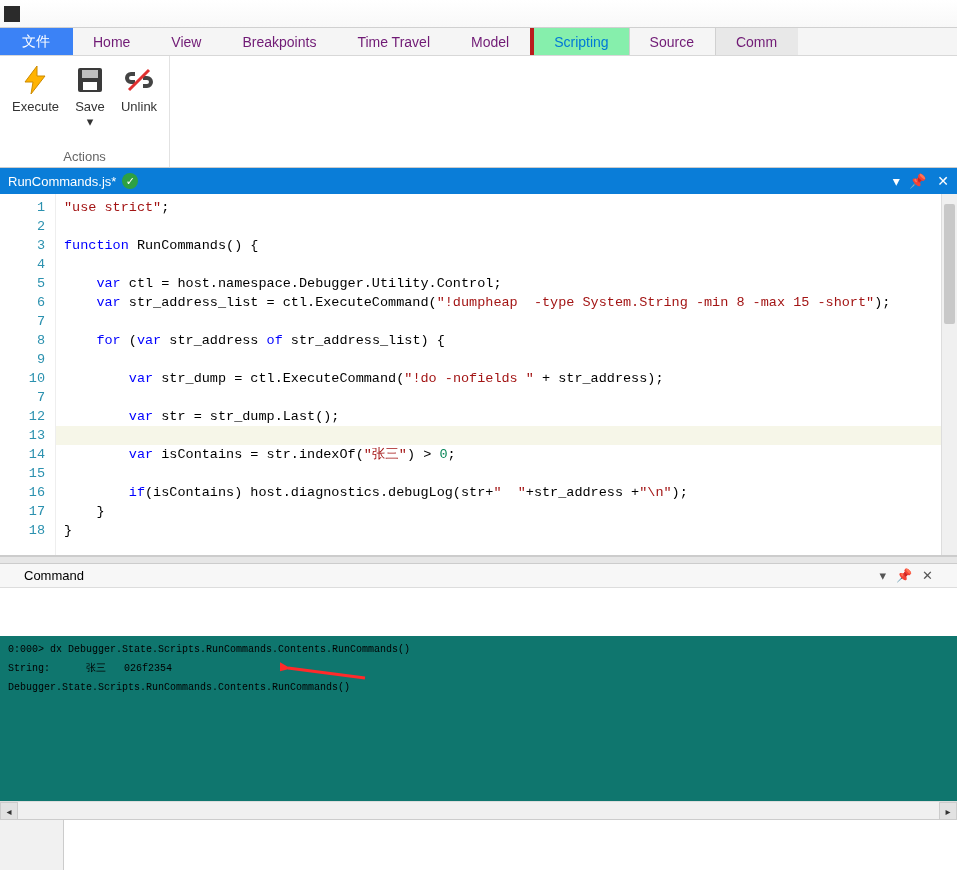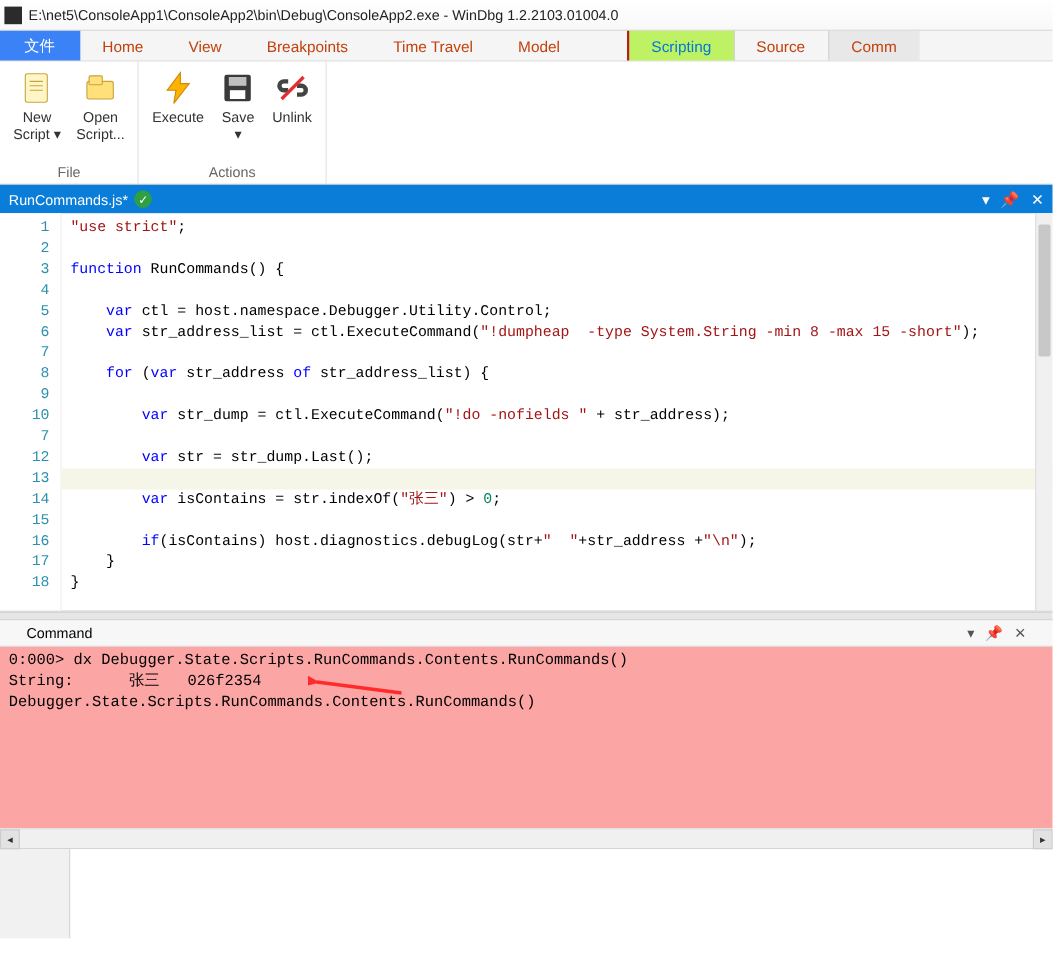--- a/index.html
+++ b/index.html
@@ -34,36 +34,35 @@
     display: flex;
     height: 28px;
     background: #f5f5f5;
     border-bottom: 1px solid #d8d8d8;
     align-items: stretch;
   }
   .tabstrip .tab {
     padding: 0 20px;
     display: flex;
     align-items: center;
-    color: #c2410c;
+    color: #701a75;
     font-size: 14px;
     cursor: default;
     border-right: 1px solid transparent;
   }
   .tabstrip .tab.file-tab {
     background: #3b82f6;
     color: #fff;
     padding: 0 22px;
   }
   .tabstrip .tab.active {
     color: #0078d7;
-    background: #bef264;
-    border-left: 2px solid #b91c1c;
+    background: #86efac;
+    border-left: 4px solid #b91c1c;
     border-right: 1px solid #d0d0d0;
-    margin-left: 40px;
   }
   .tabstrip .tab.last {
     background: #e8e8e8;
     border-left: 1px solid #d0d0d0;
   }
   
   .ribbon {
     background: #fff;
     border-bottom: 1px solid #ccc;
     height: 112px;
@@ -177,25 +176,26 @@
     height: 24px;
     display: flex; align-items: center; justify-content: space-between;
     padding: 0 24px;
     background: #f7f7f7;
     border-bottom: 1px solid #ddd;
     font-size: 13px;
   }
   .cmd-header .right { display: flex; gap: 10px; color: #555;}
   .cmd-body {
     font-family: Consolas, "Courier New", monospace;
-    font-size: 14px;
+    font-size: 10px;
     padding: 4px 8px;
     height: 165px;
     position: relative;
-    background: #fca5a5;
+    background: #0f766e;
+    margin-top: 48px;
   }
   .cmd-body .cline { white-space: pre; line-height: 19px; }
   .arrow {
     position: absolute;
     left: 280px; top: 24px;
     pointer-events: none;
   }
   .cmd-hscroll {
     height: 18px;
     background: #f0f0f0;
@@ -213,61 +213,35 @@
   
   .bottom-row { display: flex; height: 82px; border-top: 1px solid #ccc;}
   .bottom-row .side { width: 64px; background: #f1f1f1; border-right: 1px solid #ccc;}
   .bottom-row .input { flex:1; background: #fff; }
 </style>
 </head>
 <body>
 
 <div class="titlebar">
   <span class="app-icon"></span>
-  <span>E:\net5\ConsoleApp1\ConsoleApp2\bin\Debug\ConsoleApp2.exe  - WinDbg 1.2.2103.01004.0</span>
 </div>
 
 <div class="tabstrip" id="tabstrip">
     <div class="tab file-tab">文件</div>
     <div class="tab">Home</div>
     <div class="tab">View</div>
     <div class="tab">Breakpoints</div>
     <div class="tab">Time Travel</div>
     <div class="tab">Model</div>
     <div class="tab active">Scripting</div>
     <div class="tab">Source</div>
     <div class="tab last">Comm</div>
   </div>
 
 <div class="ribbon" id="ribbon">
-    <div class="ribbon-group">
-      <div class="ribbon-group-buttons">
-        <div class="ribbon-btn">
-          <div class="ricon">
-            <svg width="32" height="32">
-              <rect x="5" y="3" width="20" height="26" rx="2" fill="#fff6c8" stroke="#caa33a"></rect>
-              <line x1="9" y1="10" x2="21" y2="10" stroke="#caa33a"></line>
-              <line x1="9" y1="14" x2="21" y2="14" stroke="#caa33a"></line>
-              <line x1="9" y1="18" x2="21" y2="18" stroke="#caa33a"></line>
-            </svg>
-          </div>
-          <div class="rlabel">New<br>Script ▾</div>
-        </div>
-        <div class="ribbon-btn">
-          <div class="ricon">
-            <svg width="32" height="32">
-              <rect x="4" y="10" width="24" height="16" rx="2" fill="#ffe07a" stroke="#caa33a"></rect>
-              <rect x="6" y="5" width="12" height="8" rx="1" fill="#ffe07a" stroke="#caa33a"></rect>
-            </svg>
-          </div>
-          <div class="rlabel">Open<br>Script...</div>
-        </div>
-      </div>
-      <div class="ribbon-group-title">File</div>
-    </div>
     <div class="ribbon-group">
       <div class="ribbon-group-buttons">
         <div class="ribbon-btn">
           <div class="ricon">
             <svg width="32" height="32">
               <polygon points="18,2 6,18 14,18 12,30 26,12 18,12" fill="#ffb300" stroke="#cc8a00"></polygon>
             </svg>
           </div>
           <div class="rlabel">Execute</div>
         </div>

